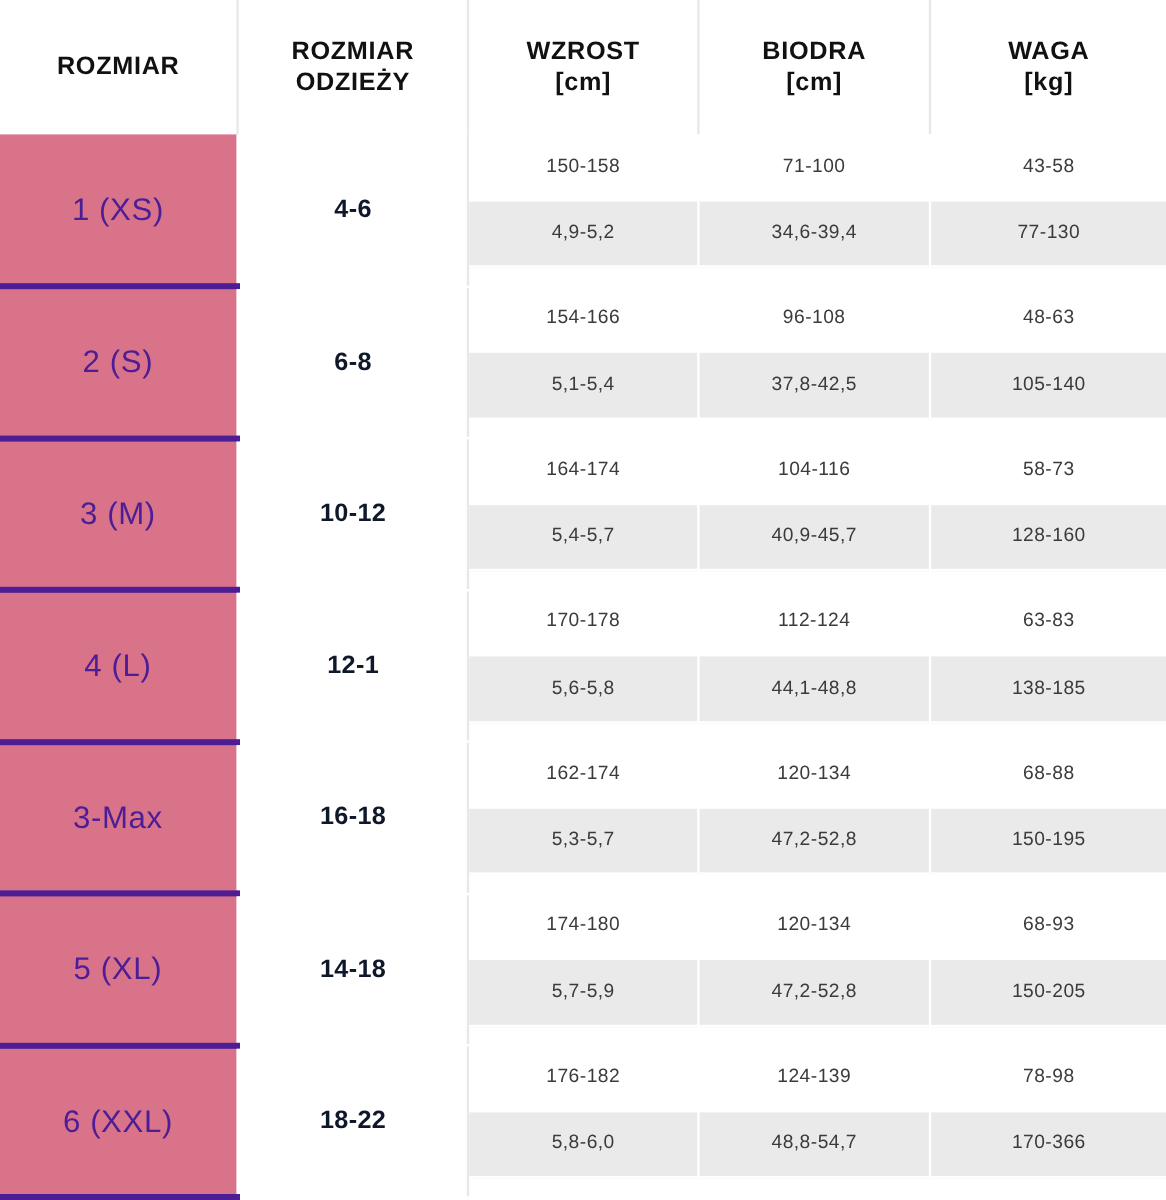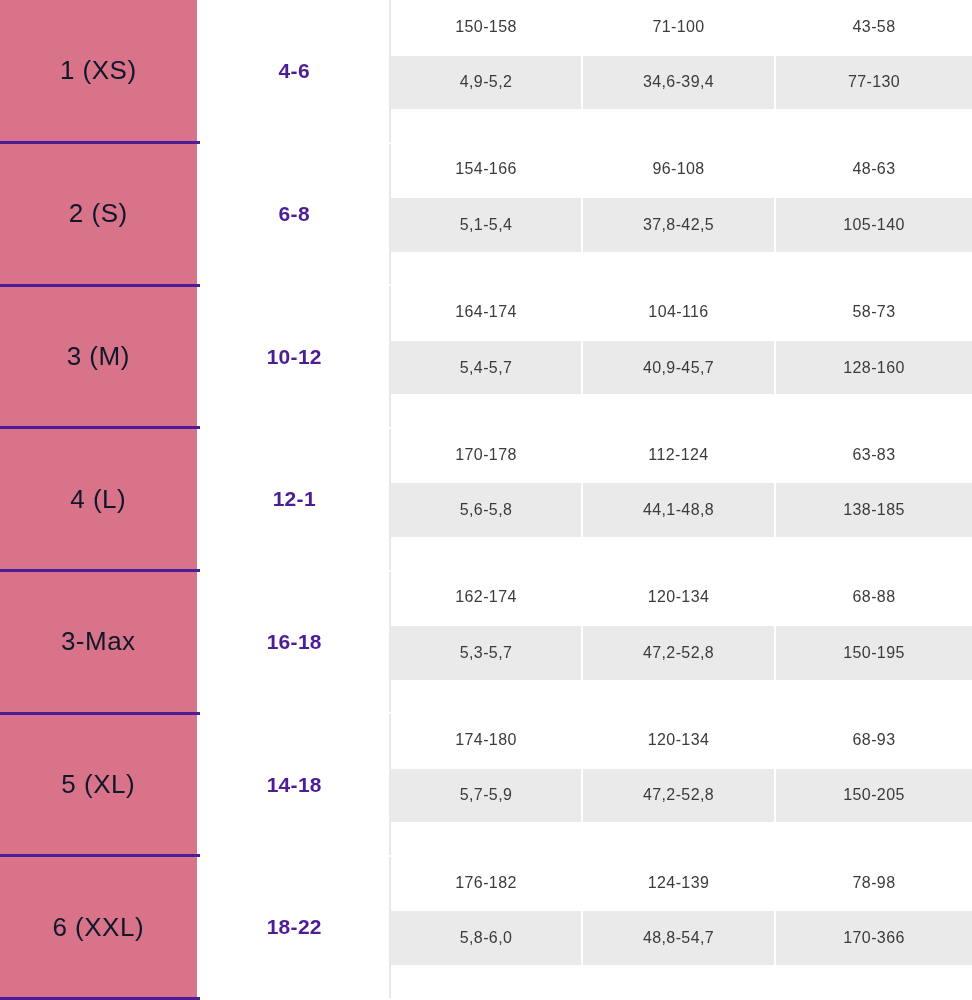--- a/index.html
+++ b/index.html
@@ -59,33 +59,33 @@
 
   .hdr-unit { display: block; }
 
   
   tr.data-row { height: 111px; }
 
   td.size-cell {
     text-align: center;
     vertical-align: middle;
     background: #d9738a;
-    color: #0f172a;
+    color: #4c1d95;
     font-size: 26px;
     font-weight: normal;
     letter-spacing: 0.5px;
-    border-bottom: 3px solid #4c1d95;
+    border-bottom: 5px solid #4c1d95;
     border-right: 3px solid #ffffff;
   }
 
   td.skirt-cell {
     text-align: center;
     vertical-align: middle;
     background: #ffffff;
-    color: #4c1d95;
+    color: #0f172a;
     font-size: 21px;
     font-weight: bold;
     letter-spacing: 0.3px;
     border-bottom: 2px solid #ffffff;
     border-right: 2px solid #e8e8e8;
   }
 
   
   td.metric-cell {
     padding: 0;
@@ -128,20 +128,40 @@
   <table class="size-table">
     <colgroup>
       <col class="c-size">
       <col class="c-skirt">
       <col class="c-height">
       <col class="c-hips">
       <col class="c-weight">
     </colgroup>
 
     <thead>
+      <tr class="hdr-top">
+        <th class="hdr">
+          <span>ROZMIAR</span>
+        </th>
+        <th class="hdr">
+          <span>ROZMIAR ODZIEŻY</span>
+        </th>
+        <th class="hdr">
+          <span>WZROST</span>
+          <span class="hdr-unit">[cm]</span>
+        </th>
+        <th class="hdr">
+          <span>BIODRA</span>
+          <span class="hdr-unit">[cm]</span>
+        </th>
+        <th class="hdr">
+          <span>WAGA</span>
+          <span class="hdr-unit">[kg]</span>
+        </th>
+      </tr>
 
     </thead>
 
     <tbody id="table-body">
         <tr class="data-row">
           <td class="size-cell">1 (XS)</td>
           <td class="skirt-cell">4-6</td>
           <td class="metric-cell">
             <div class="metric-stack">
               <div class="metric-line cm">150-158</div>

